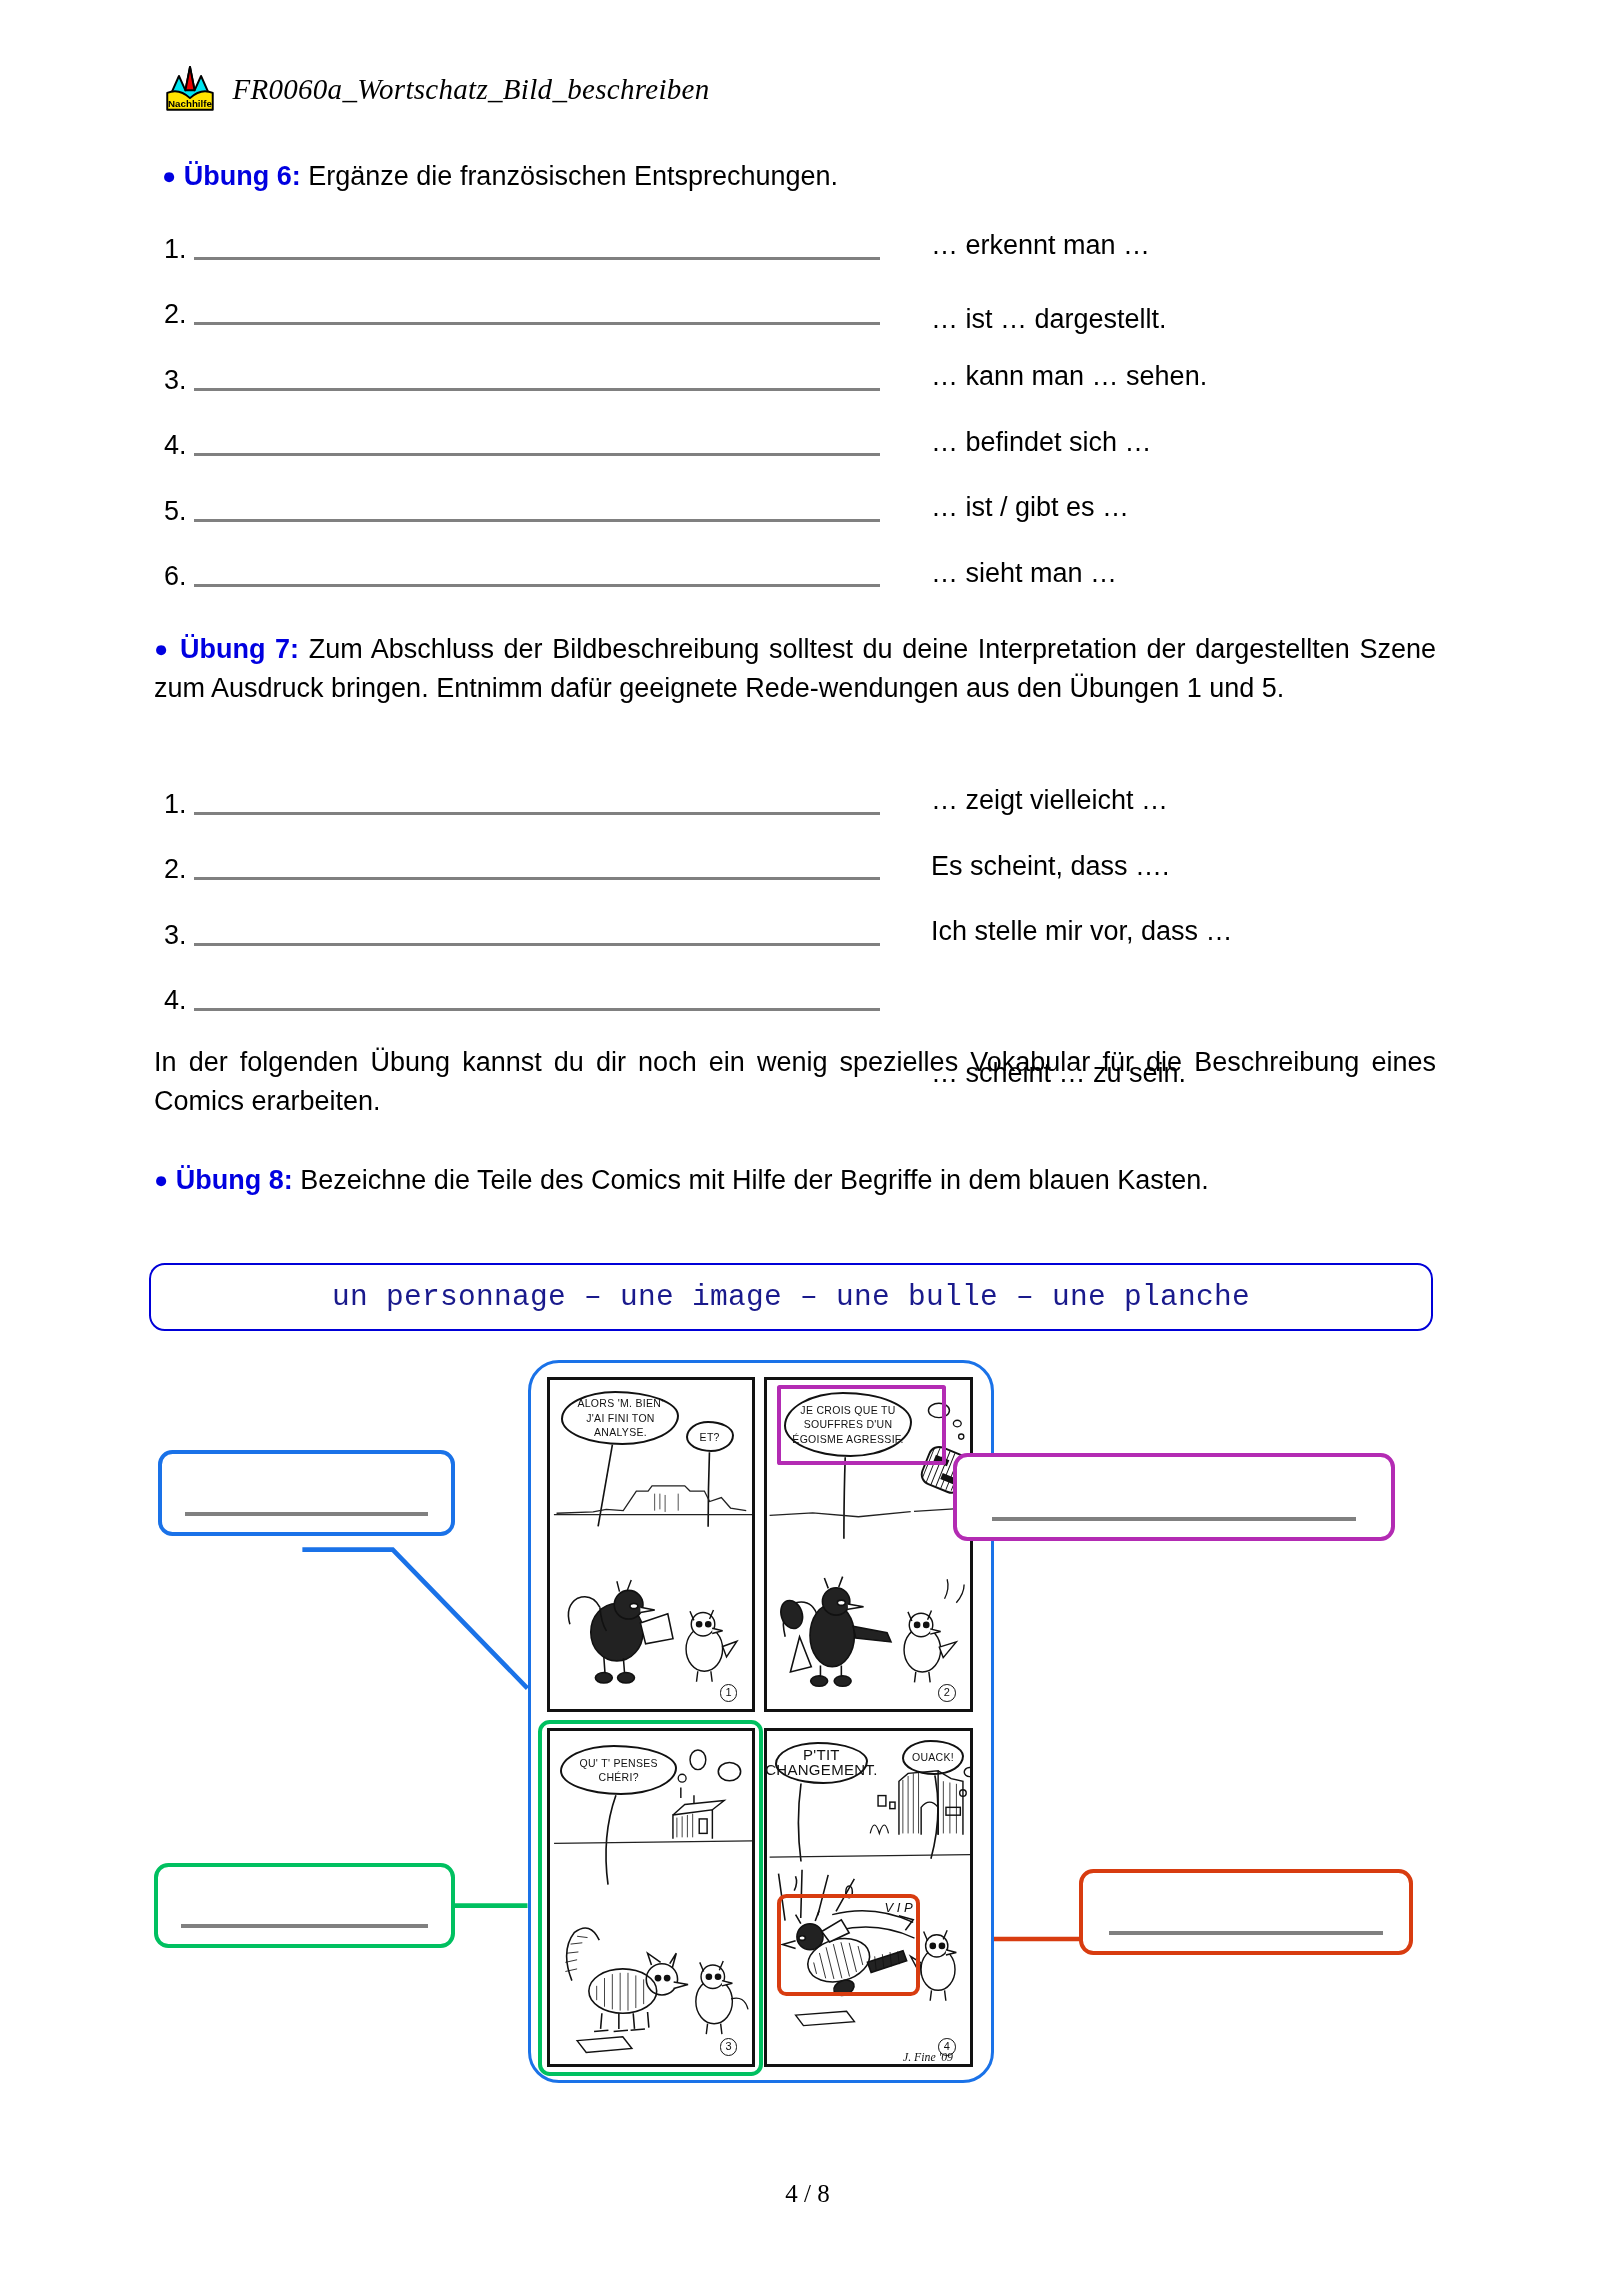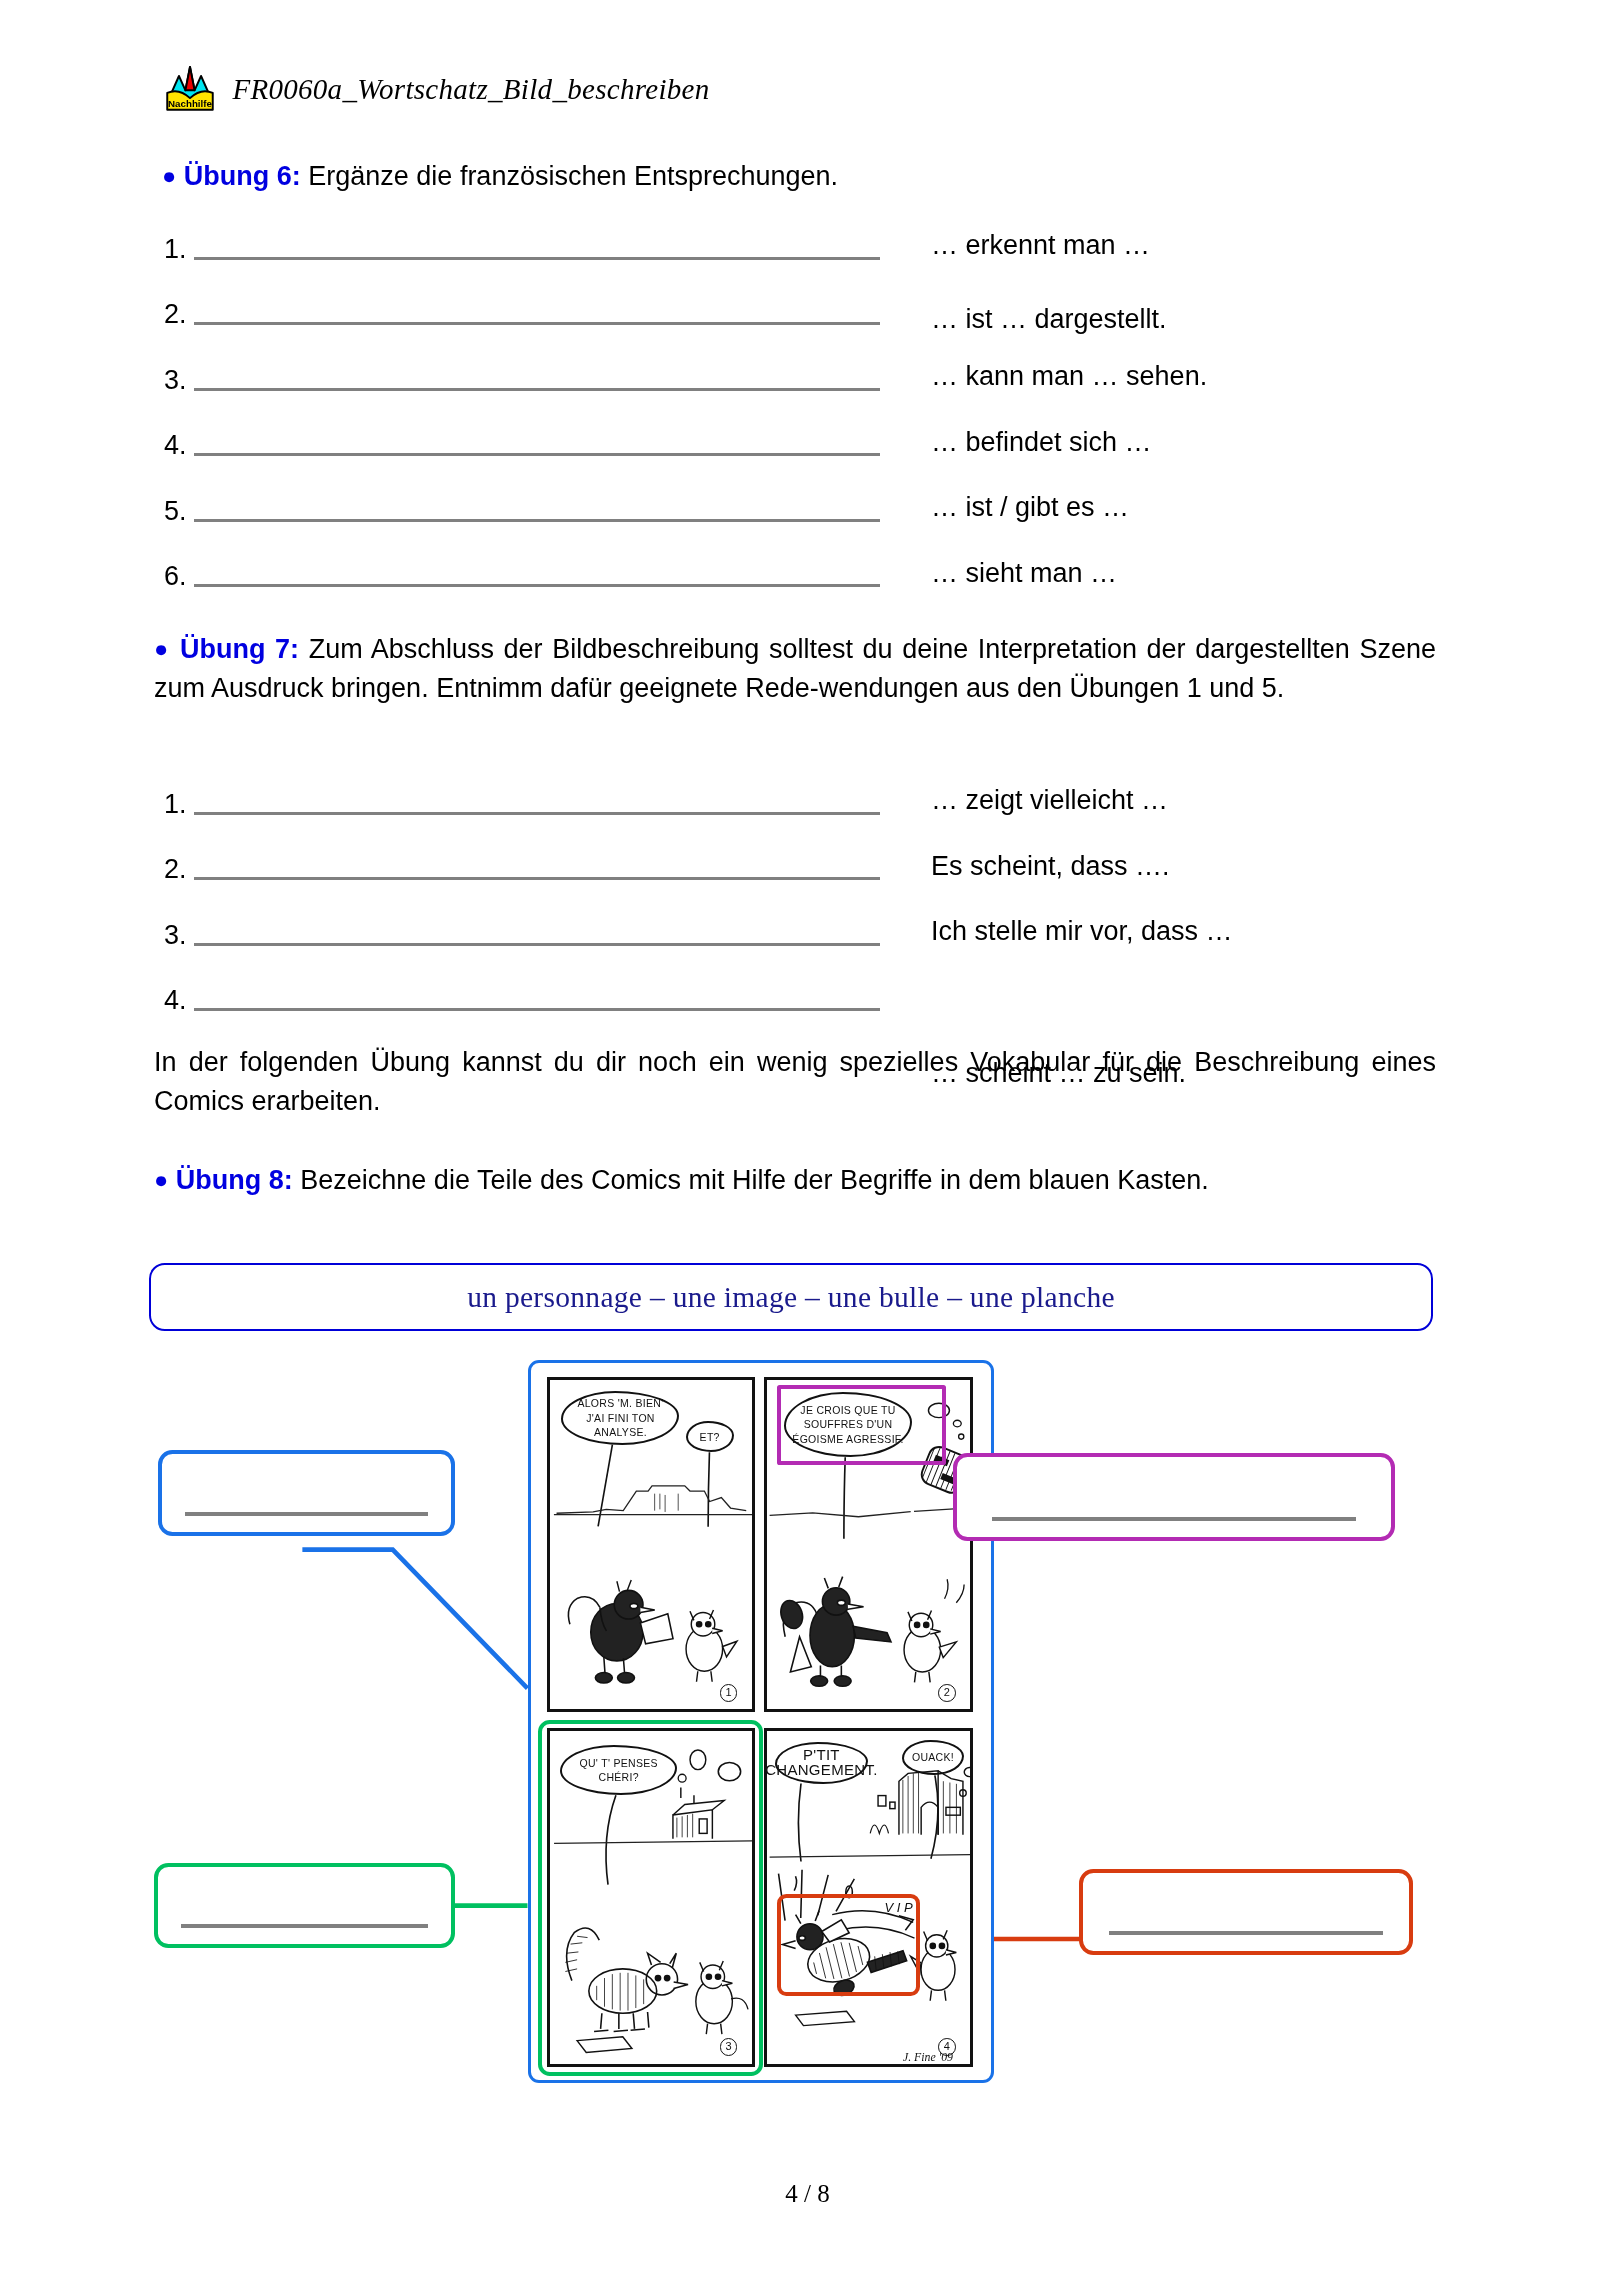--- a/index.html
+++ b/index.html
@@ -96,37 +96,37 @@
     width: 1284px;
     height: 68px;
     border: 2.6px solid #0000d8;
     border-radius: 15.7px;
     box-sizing: border-box;
     display: flex;
     align-items: center;
     justify-content: center;
   }
   .wordbox-text {
-    font-family: Liberation Serif, serif;
+    font-family: Liberation Mono, monospace;
     font-size: 29.5px;
     color: #1a1a8c;
     letter-spacing: 0.3px;
     white-space: nowrap;
     text-align: center;
   }
 
   
   .comic-frame {
     position: absolute;
     left: 528px;
     top: 1360px;
     width: 466px;
     height: 723px;
     border: 3.9px solid #1a72e8;
-    border-radius: 11px;
+    border-radius: 31px;
     box-sizing: border-box;
     background: #ffffff;
   }
   .panel {
     position: absolute;
     border: 3.3px solid #111;
     box-sizing: border-box;
     background: #fff;
     overflow: hidden;
   }

